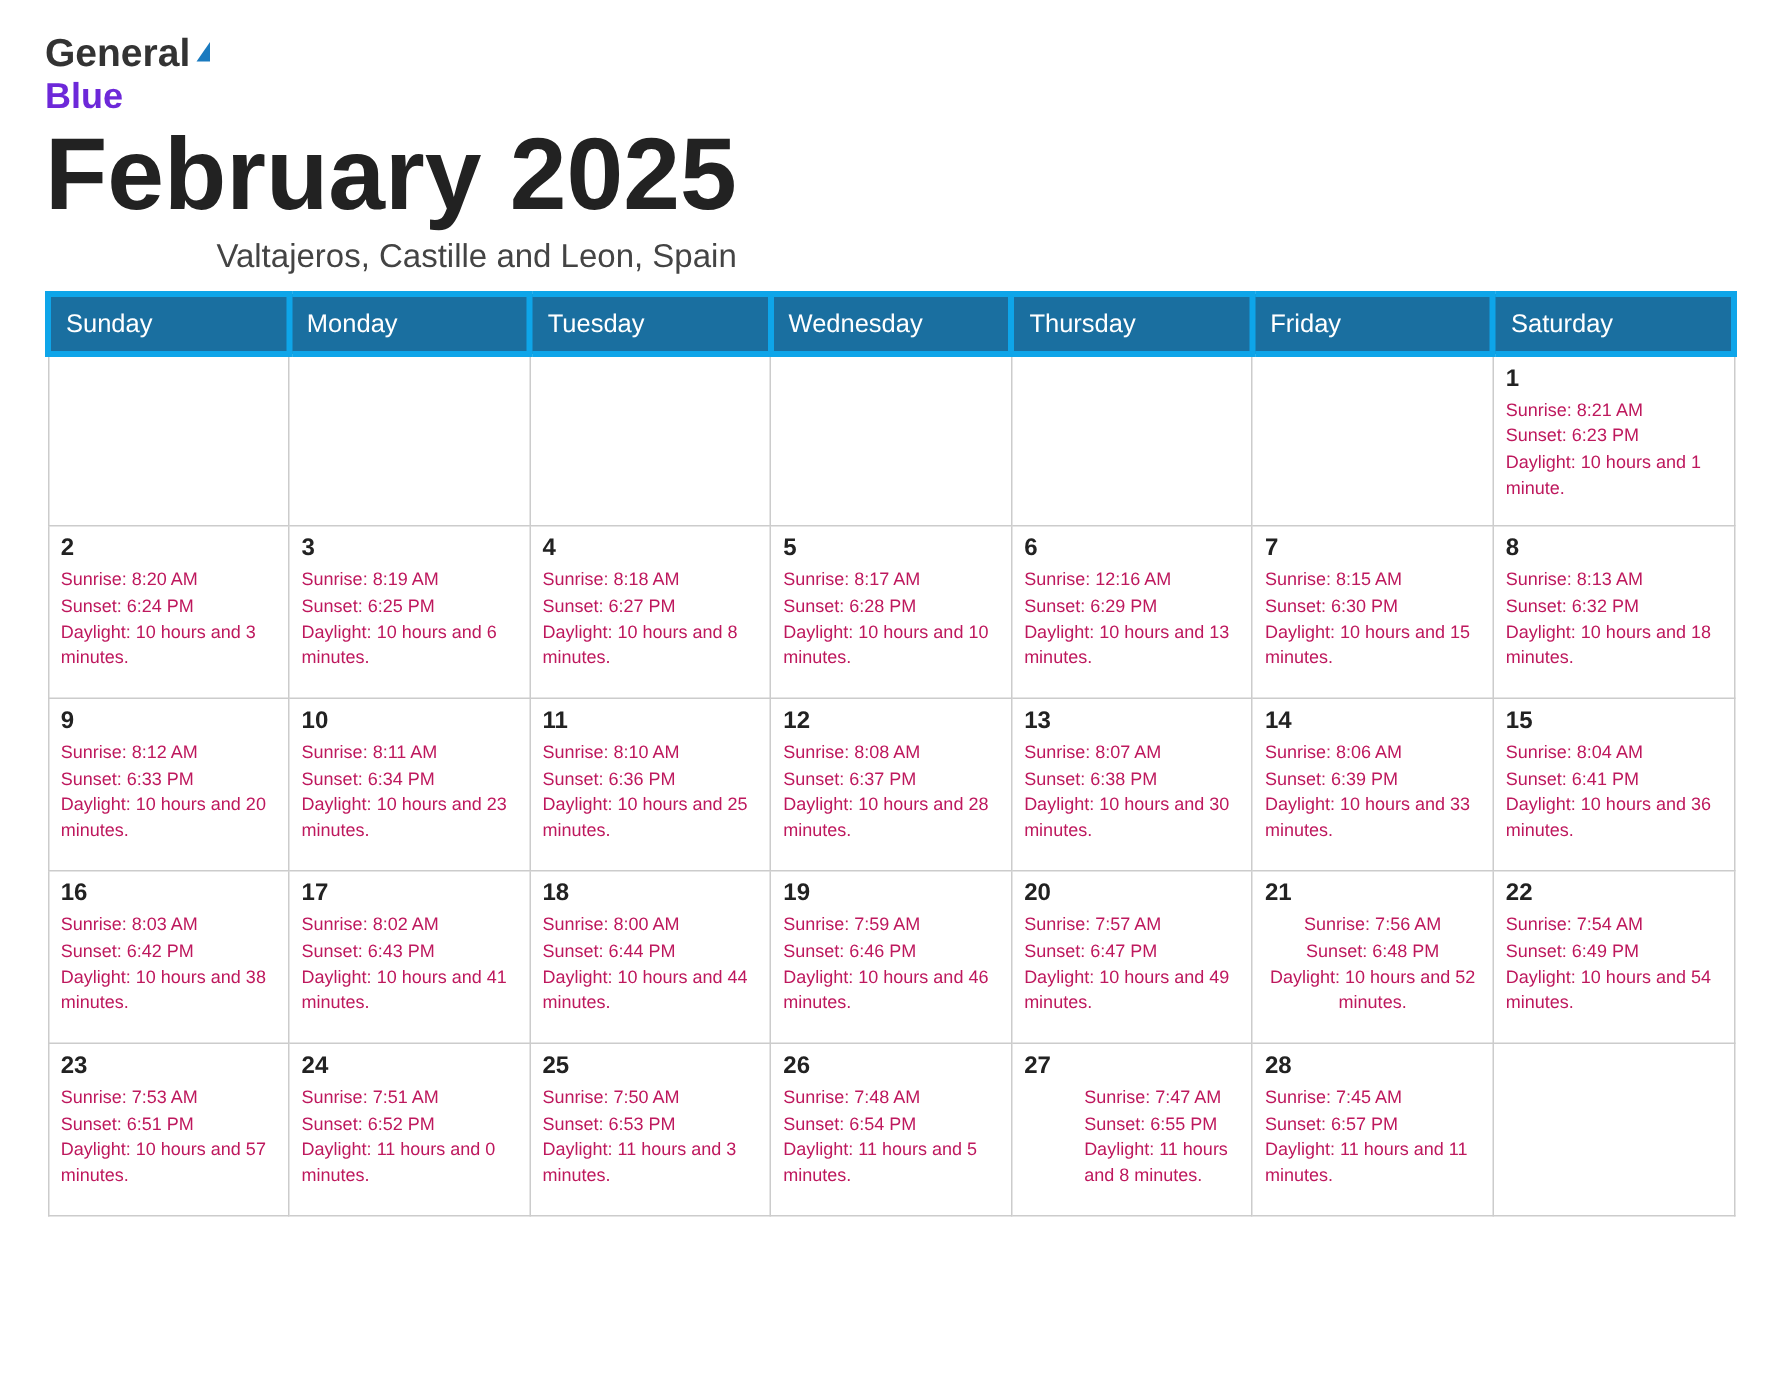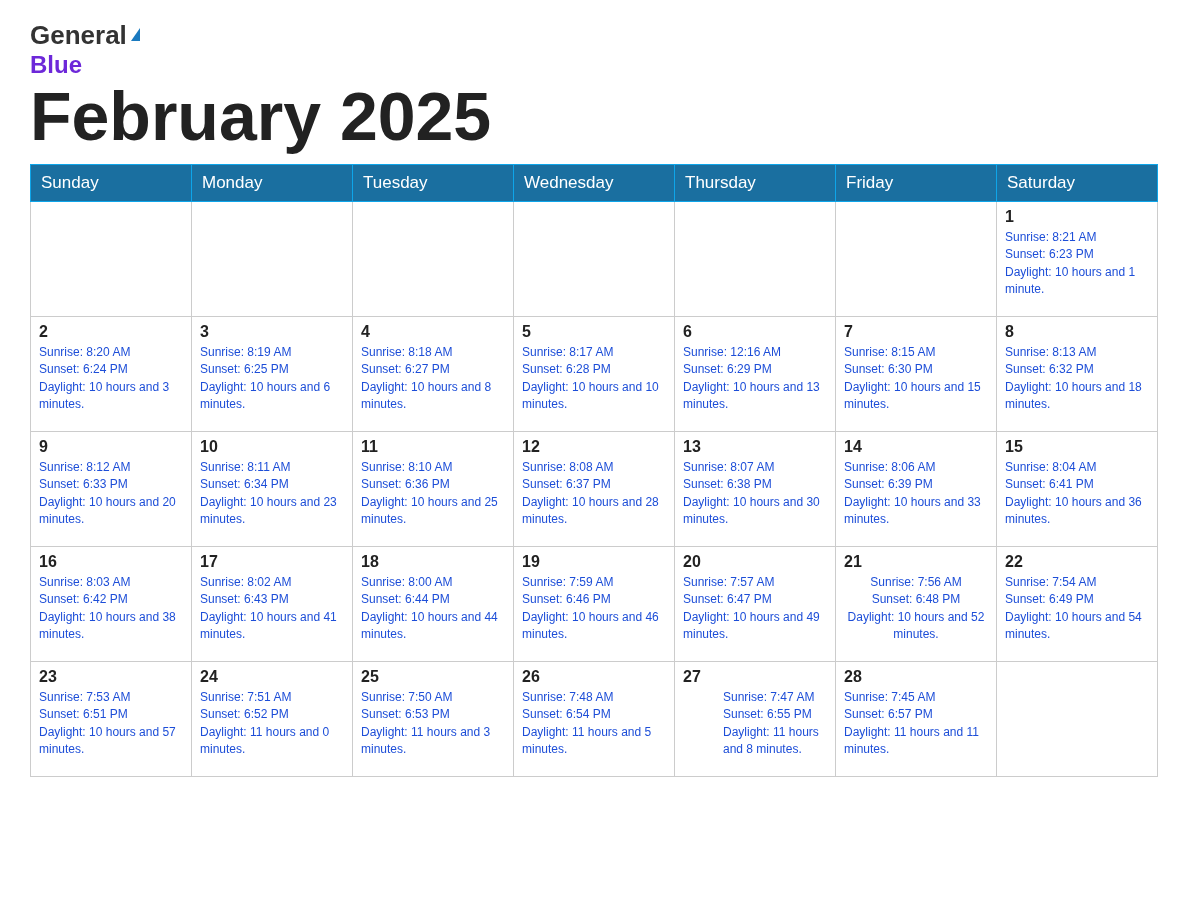--- a/index.html
+++ b/index.html
@@ -41,41 +41,41 @@
       border-collapse: collapse;
       margin-top: 10px;
     }
     .calendar th {
       background-color: #1a6fa0;
       color: #fff;
       font-size: 17px;
       font-weight: normal;
       padding: 8px 10px;
       text-align: left;
-      border: 1px solid #0ea5e9;
+      border: 4px solid #0ea5e9;
     }
     .calendar td {
       vertical-align: top;
       border: 1px solid #ccc;
       padding: 6px 8px;
       width: 14.28%;
       min-height: 110px;
       font-size: 12.5px;
       color: #333;
       background: #fff;
     }
     .day-number {
       font-size: 16px;
       font-weight: bold;
       color: #222;
       margin-bottom: 3px;
     }
     .day-info {
       font-size: 12px;
-      color: #1d4ed8;
+      color: #be185d;
       line-height: 1.45;
     }
     .empty-cell {
       background: #f9f9f9;
     }
     .logo-row {
       display: flex;
       align-items: center;
     }
     .logo-text-general {
@@ -95,20 +95,21 @@
 <div class="header">
   <div class="logo">
     <div class="logo-row">
       <span class="logo-text-general">General</span>
       <span style="display:inline-block;width:0;height:0;border-left:9px solid transparent;border-right:0px solid transparent;border-bottom:13px solid #1a7abf;margin-left:4px;margin-bottom:2px;"></span>
     </div>
     <span class="logo-text-blue">Blue</span>
   </div>
   <div class="title-block">
     <div class="calendar-title">February 2025</div>
+    <div class="location-title">Valtajeros, Castille and Leon, Spain</div>
   </div>
 </div>
 
 <table class="calendar">
   <thead>
     <tr>
     <th>Sunday</th>
         <th>Monday</th>
         <th>Tuesday</th>
         <th>Wednesday</th>

